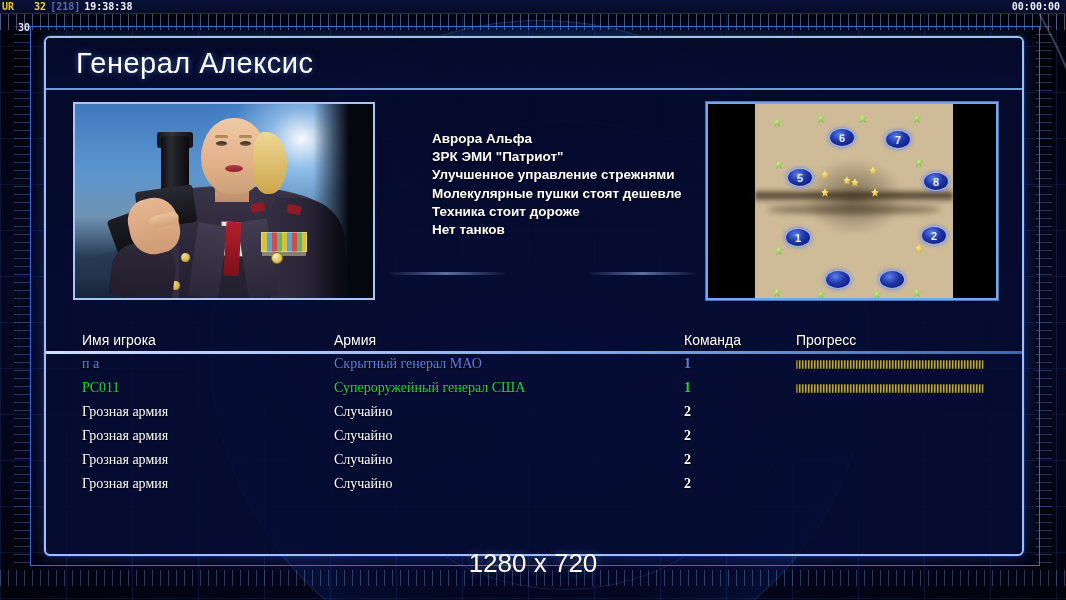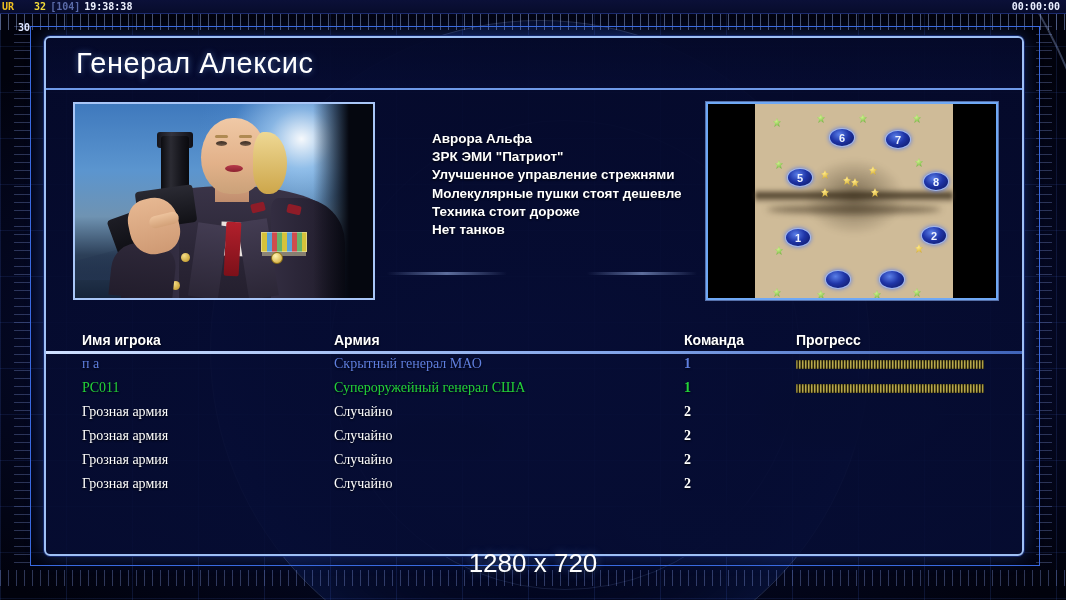--- a/index.html
+++ b/index.html
@@ -309,21 +309,21 @@
   .table-zone { position: absolute; left: 0; top: 292px; width: 100%; }
 
   .thead {
     position: relative; height: 24px;
     padding-left: 27px;
     border-bottom: 3px solid;
     border-image: linear-gradient(to right, #cfe0ff, #7fa2e8 60%, #3f63b8) 1;
   }
   .th {
     position: absolute; top: 2px;
-    font-size: 14px; font-weight: bold; color: #ffffff;
+    font-size: 14px; font-weight: normal; color: #ffffff;
     text-shadow: 0 1px 2px rgba(0,0,0,0.8);
   }
   .c-name { left: 36px; }
   .c-army { left: 288px; }
   .c-team { left: 638px; }
   .c-prog { left: 750px; }
 
   .row { position: relative; height: 24px; font-family: Liberation Serif, serif; }
   .cell {
     position: absolute; top: 2px;
@@ -370,21 +370,21 @@
   <div class="ruler-h tall" style="left:0px;top:14px;width:1066px;"></div>
   <div class="ruler-h" style="left:0px;top:570px;width:1066px;"></div>
   <div class="ruler-v" style="left:14px;top:26px;height:544px;"></div>
   <div class="ruler-v" style="left:1036px;top:26px;height:544px;"></div>
 
   <div class="topbar">
     <div class="left">
       <span class="tb-ur">UR</span>
       <span class="tb-a">30</span>
       <span class="tb-b">32</span>
-      <span class="tb-c">[104]</span>
+      <span class="tb-c">[218]</span>
       <span class="tb-t">19:38:38</span>
     </div>
     <div class="right">00:00:00</div>
   </div>
 
   <div class="frame-outer"></div>
 
   <div class="window">
 
     <div class="title-bar">

